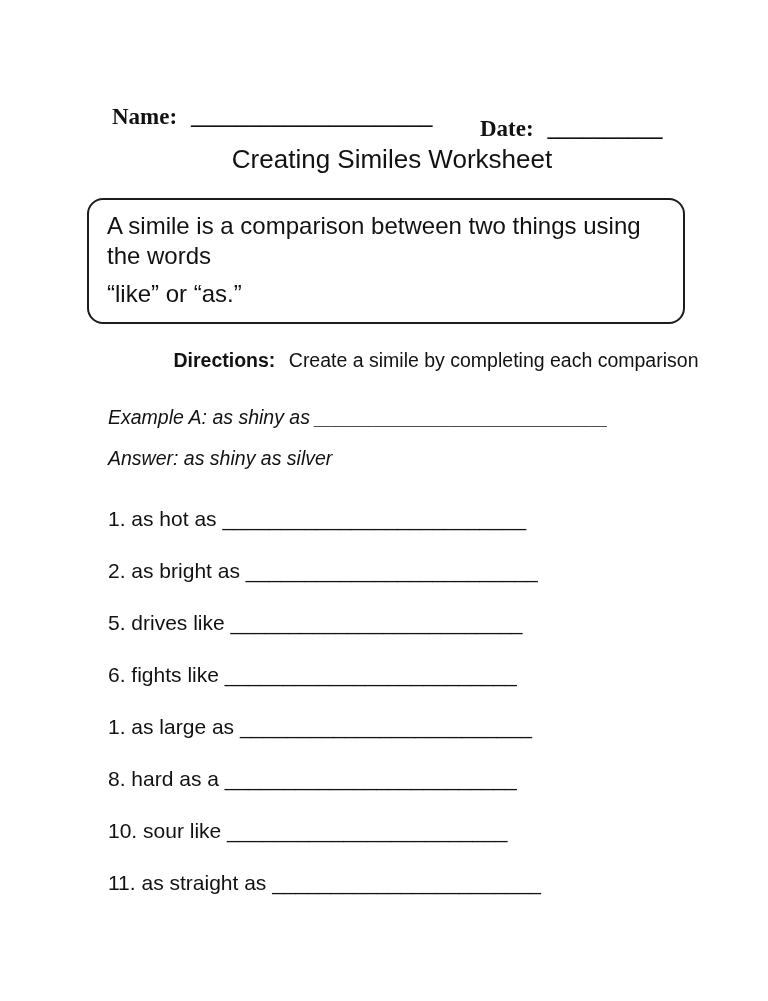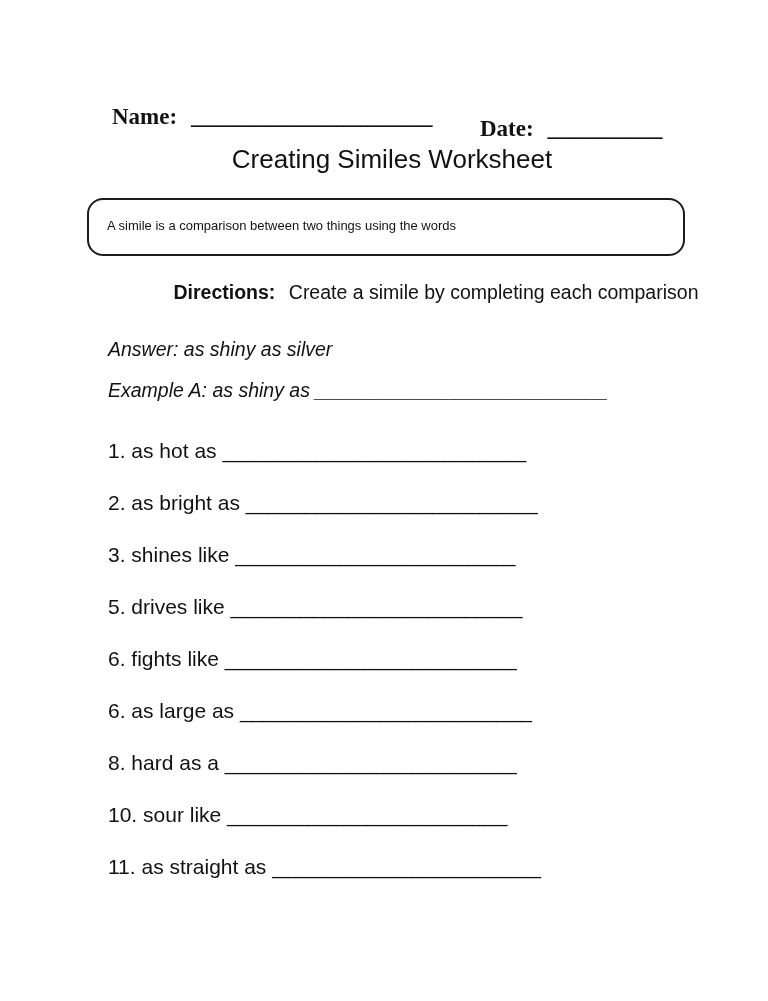--- a/index.html
+++ b/index.html
@@ -45,21 +45,21 @@
     line-height: 26px;
   }
   
   .def-box {
     margin-top: 22px;
     margin-left: 75px;
     width: 598px;
     border: 2px solid #1c1c1c;
     border-radius: 16px;
     padding: 7px 16px 9px 14px;
-    font-size: 13px;
+    font-size: 24px;
     line-height: 30px;
   }
   .def-box span { display: block; }
   
   .directions {
     margin-top: 16px;
     margin-left: 88px;
     font-size: 19.5px;
     line-height: 33px;
     text-align: center;
@@ -94,34 +94,34 @@
 
   <div class="header-row">
     <span><span>Name: </span><span class="blank">_____________________</span></span>
     <span class="date-field"><span>Date: </span><span class="blank">__________</span></span>
   </div>
 
   <div class="title">Creating Similes Worksheet</div>
 
   <div class="def-box">
     <span>A simile is a comparison between two things using the words</span>
+    <span>“like” or “as.”</span>
   </div>
 
   <p class="directions"><span class="bold">Directions:</span><span> Create a simile by completing each comparison</span></p>
 
   <div class="example">
+    <div>Example A: as shiny as ___________________________</div>
     <div>Answer: as shiny as silver</div>
-    <div>Example A: as shiny as ___________________________</div>
   </div>
 
   <div class="items">
     <div class="item">1. as hot as __________________________</div>
     <div class="item">2. as bright as _________________________</div>
-    <div class="item">3. shines like ________________________</div>
     <div class="item">5. drives like _________________________</div>
     <div class="item">6. fights like _________________________</div>
-    <div class="item">6. as large as _________________________</div>
+    <div class="item">1. as large as _________________________</div>
     <div class="item">8. hard as a _________________________</div>
     <div class="item">10. sour like ________________________</div>
     <div class="item">11. as straight as _______________________</div>
   </div>
 
 </div>
 
 </body></html>

